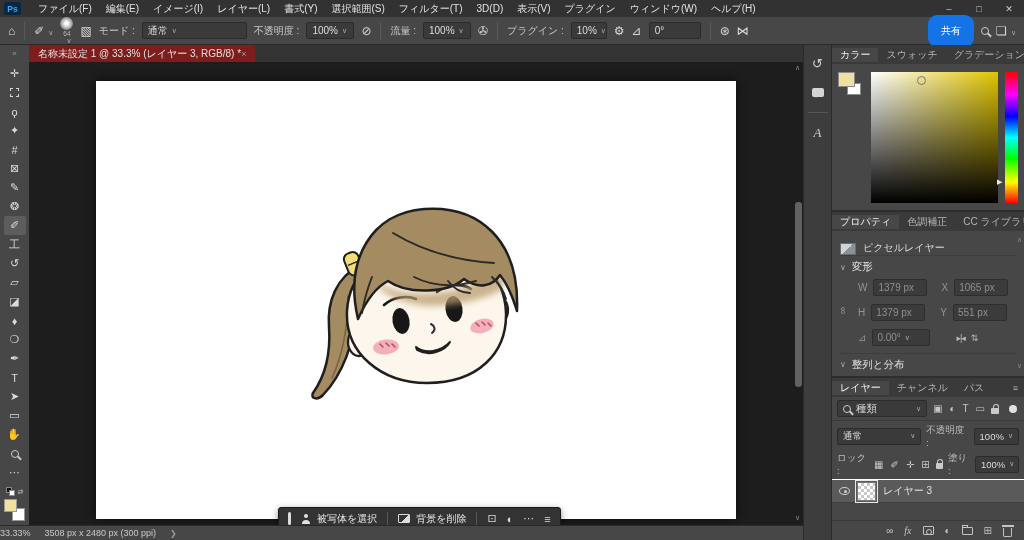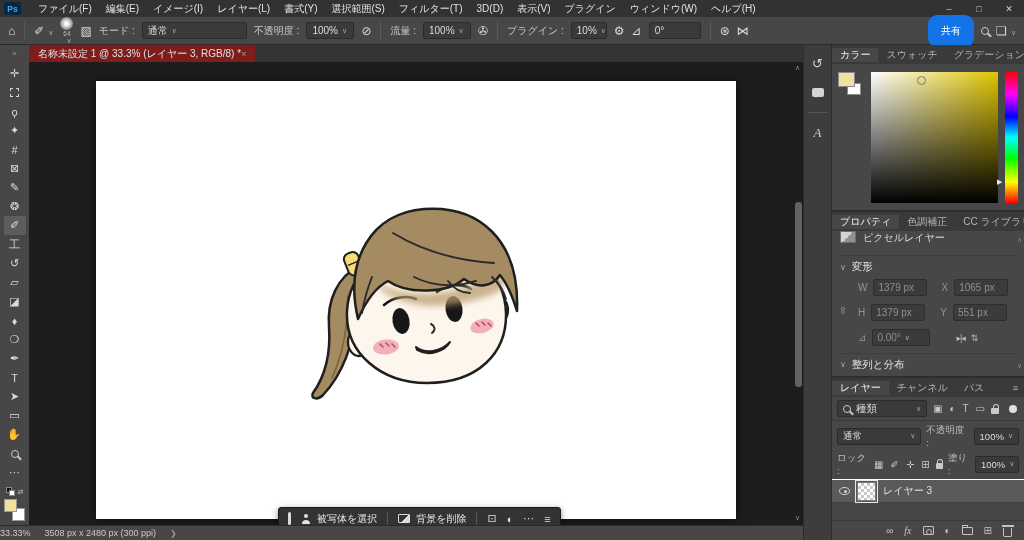--- a/index.html
+++ b/index.html
@@ -81,21 +81,21 @@
   .colorbody{display:flex;padding:8px 6px 6px 6px;gap:7px;height:145px}
   .cchips{position:relative;width:26px;flex:none}
   .cfg{position:absolute;left:0;top:0;width:17px;height:15px;background:var(--foreground,#efe2a0);border:1px solid #8a8a8a;z-index:2}
   .cbg{position:absolute;left:9px;top:11px;width:14px;height:12px;background:#fff;border:1px solid #8a8a8a}
   .cfield{flex:1;position:relative;background:linear-gradient(to top,#000 0%,rgba(0,0,0,0) 100%),linear-gradient(to right,#fff 0%,#dfc400 100%)}
   .csel{position:absolute;left:36%;top:3%;width:9px;height:9px;border:1.5px solid #777;border-radius:50%}
   .huebar{width:13px;position:relative;flex:none;background:linear-gradient(180deg,#f00 0%,#f0f 17%,#00f 34%,#0ff 50%,#0f0 66%,#ff0 84%,#f00 100%)}
   .huemark{position:absolute;left:-8px;top:81%;color:#e8e8e8;font-size:7px}
 
   .pbody{padding:0 8px;font-size:10px}
-  .playerrow{display:flex;align-items:flex-start;gap:7px;height:25px;border-bottom:1px solid #3e3e3e;color:#ddd}
+  .playerrow{display:flex;align-items:flex-end;gap:7px;height:25px;border-bottom:1px solid #3e3e3e;color:#ddd}
   .pthumb{width:16px;height:12px;border:1px solid #6d6d6d;background:linear-gradient(135deg,#cfd4da 50%,#8b9197 50%)}
   .sechdr{display:flex;align-items:center;gap:6px;height:22px;font-size:10.5px;color:#e0e0e0}
   .sechdr::before{content:"∨";color:#a5a5a5;font-size:8px}
   .tgrid{padding:1px 0 7px 18px;display:flex;flex-direction:column;gap:8px;position:relative}
   .trow{display:flex;align-items:center;gap:6px;color:#939393}
   .pfield{width:54px;height:17px;background:#3b3b3b;border:1px solid #2e2e2e;color:#8f8f8f;display:flex;align-items:center;padding:0 4px;border-radius:2px;font-size:10px}
   .chain{position:absolute;left:0px;top:27px;color:#9a9a9a;font-size:10px;transform:rotate(90deg)}
   .flipico{color:#b9b9b9;font-size:9px;letter-spacing:-1px}
   .alignhdr{border-top:1px solid #3e3e3e}
   .pscroll{position:absolute;right:2px;top:24px;color:#8a8a8a;font-size:7px}

